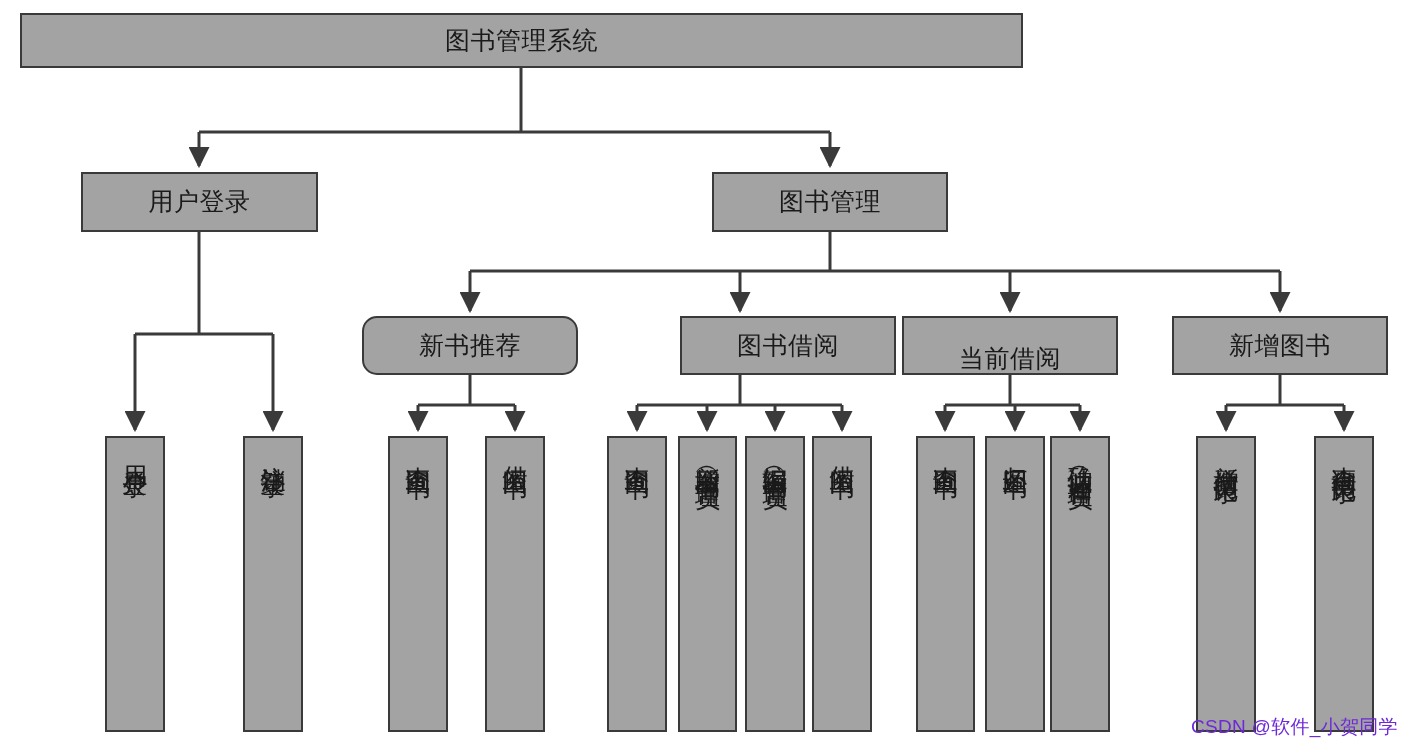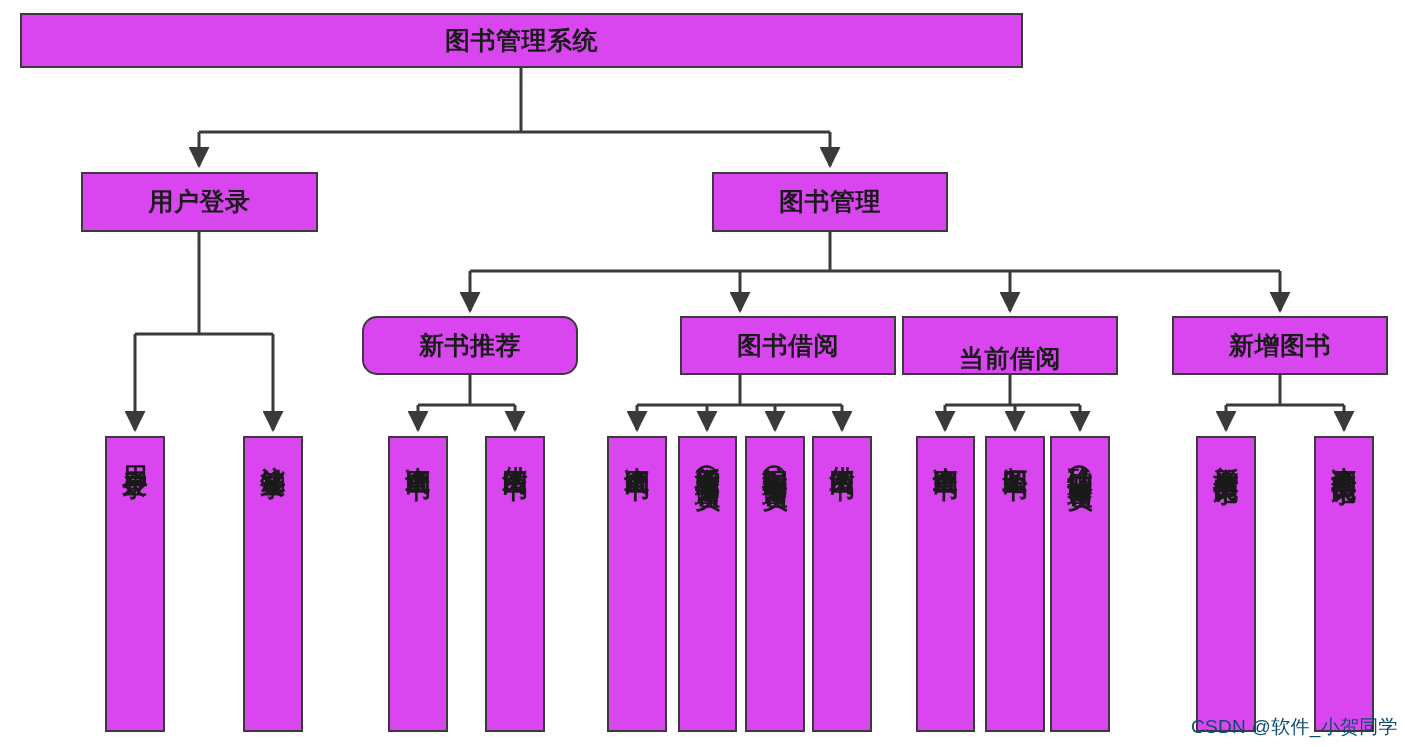--- a/index.html
+++ b/index.html
@@ -22,27 +22,26 @@
   svg.edges {
     position: absolute;
     top: 0;
     left: 0;
     width: 1405px;
     height: 747px;
   }
   .node {
     position: absolute;
     box-sizing: border-box;
-    background: #d946ef;
+    background: #a3a3a3;
     border: 2.4px solid #3a3a3a;
     display: flex;
     align-items: center;
     justify-content: center;
     overflow: hidden;
-    font-weight: bold;
   }
   .node .label {
     color: #1a1a1a;
     line-height: 1.18;
     text-align: center;
     white-space: pre-line;
   }
   .node.horiz .label {
     font-size: 25px;
     letter-spacing: 0.5px;
@@ -58,21 +57,21 @@
     font-size: 25px;
     letter-spacing: 3px;
     line-height: 1.0;
     white-space: nowrap;
   }
   .watermark {
     position: absolute;
     left: 1191px;
     top: 714px;
     font-size: 19px;
-    color: #0c4a6e;
+    color: #6d28d9;
     letter-spacing: 0.3px;
     white-space: nowrap;
     pointer-events: none;
   }
 </style>
 </head>
 <body>
 
 <div id="diagram-root">
 

